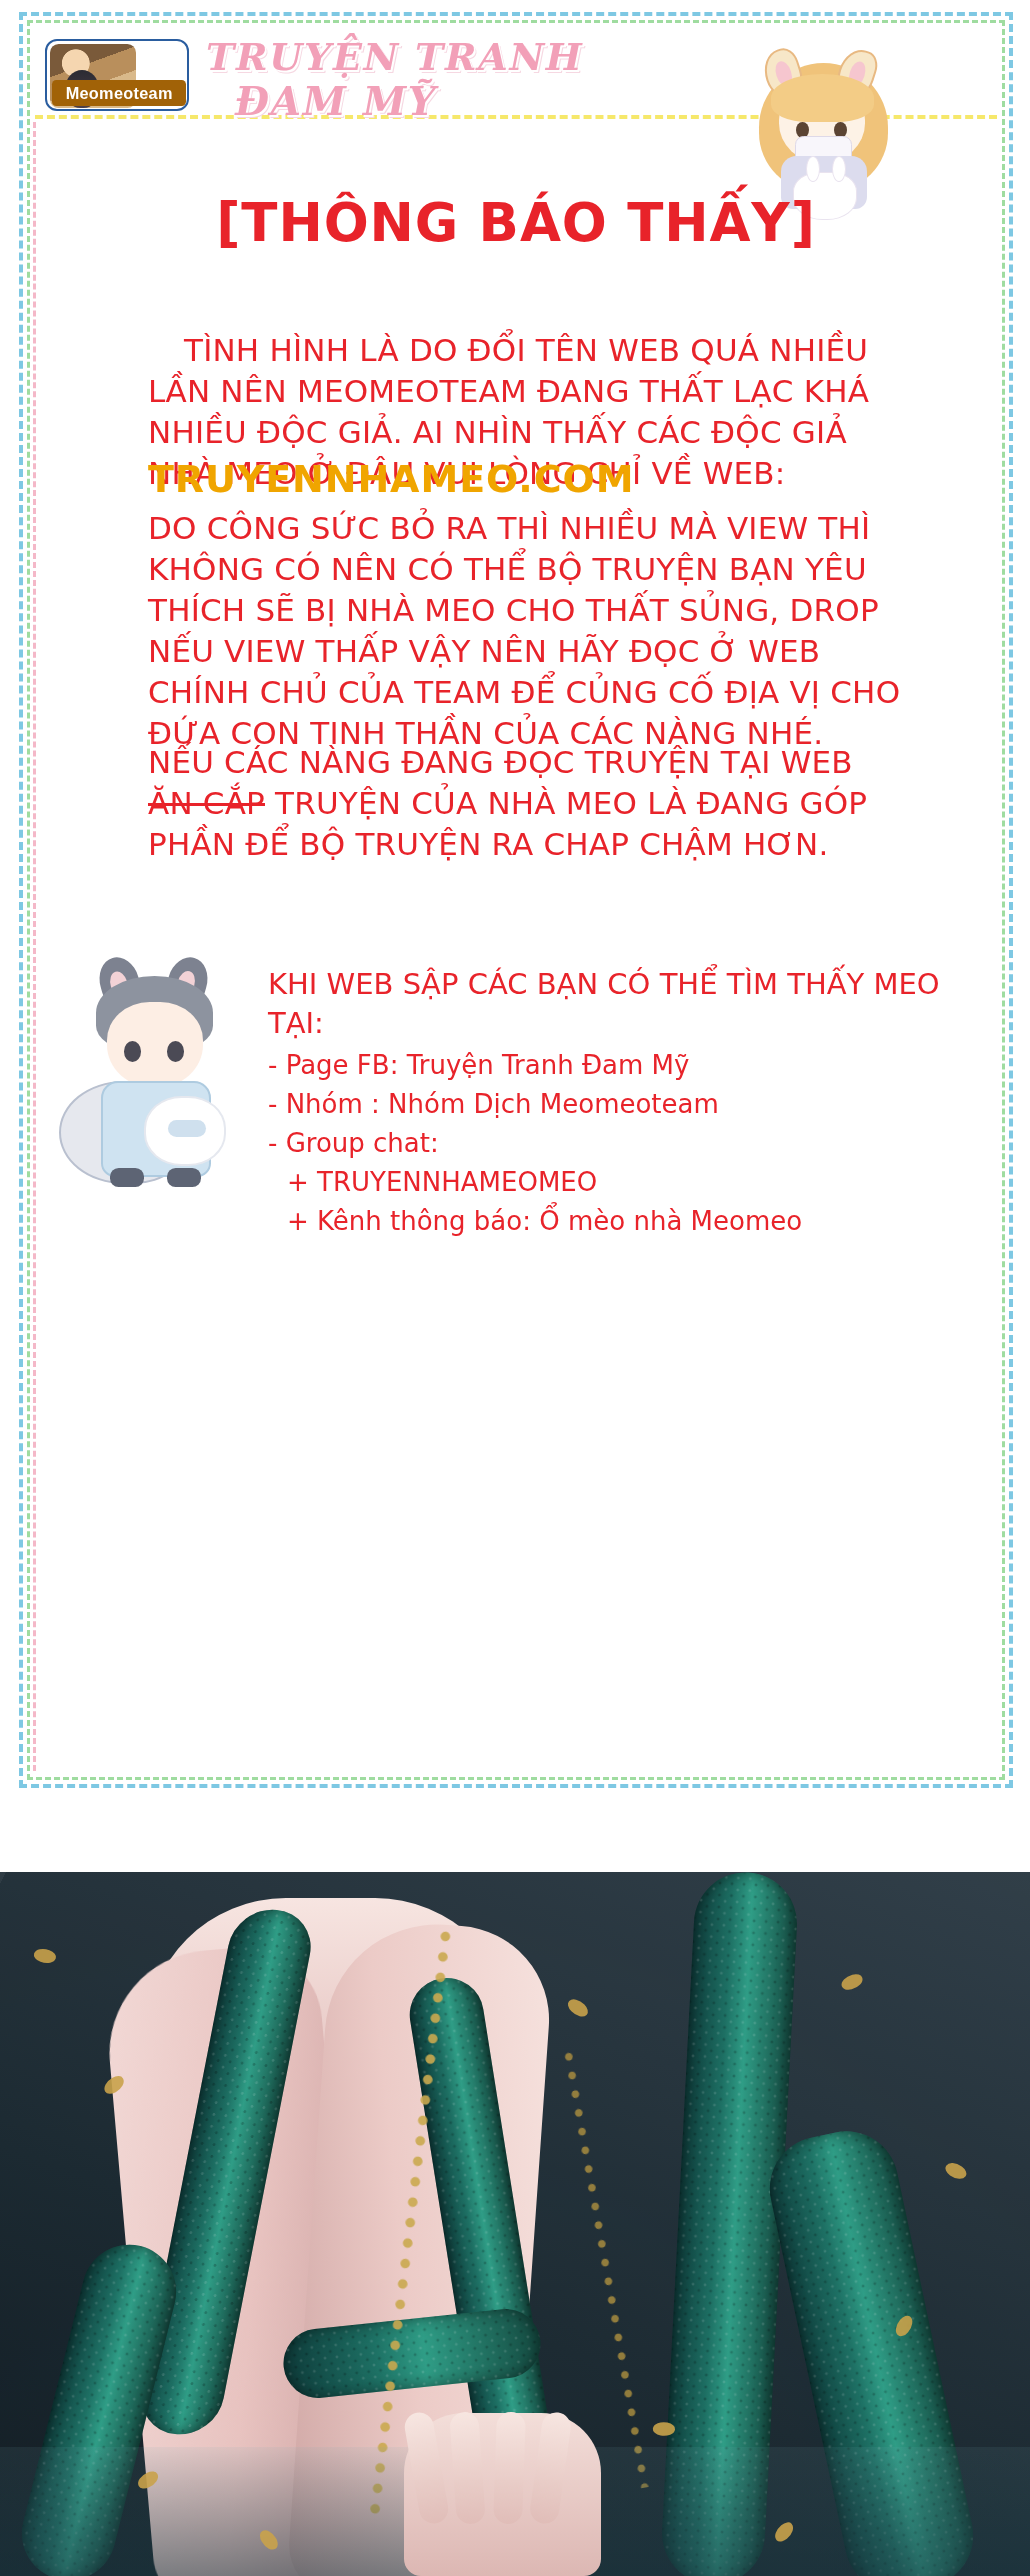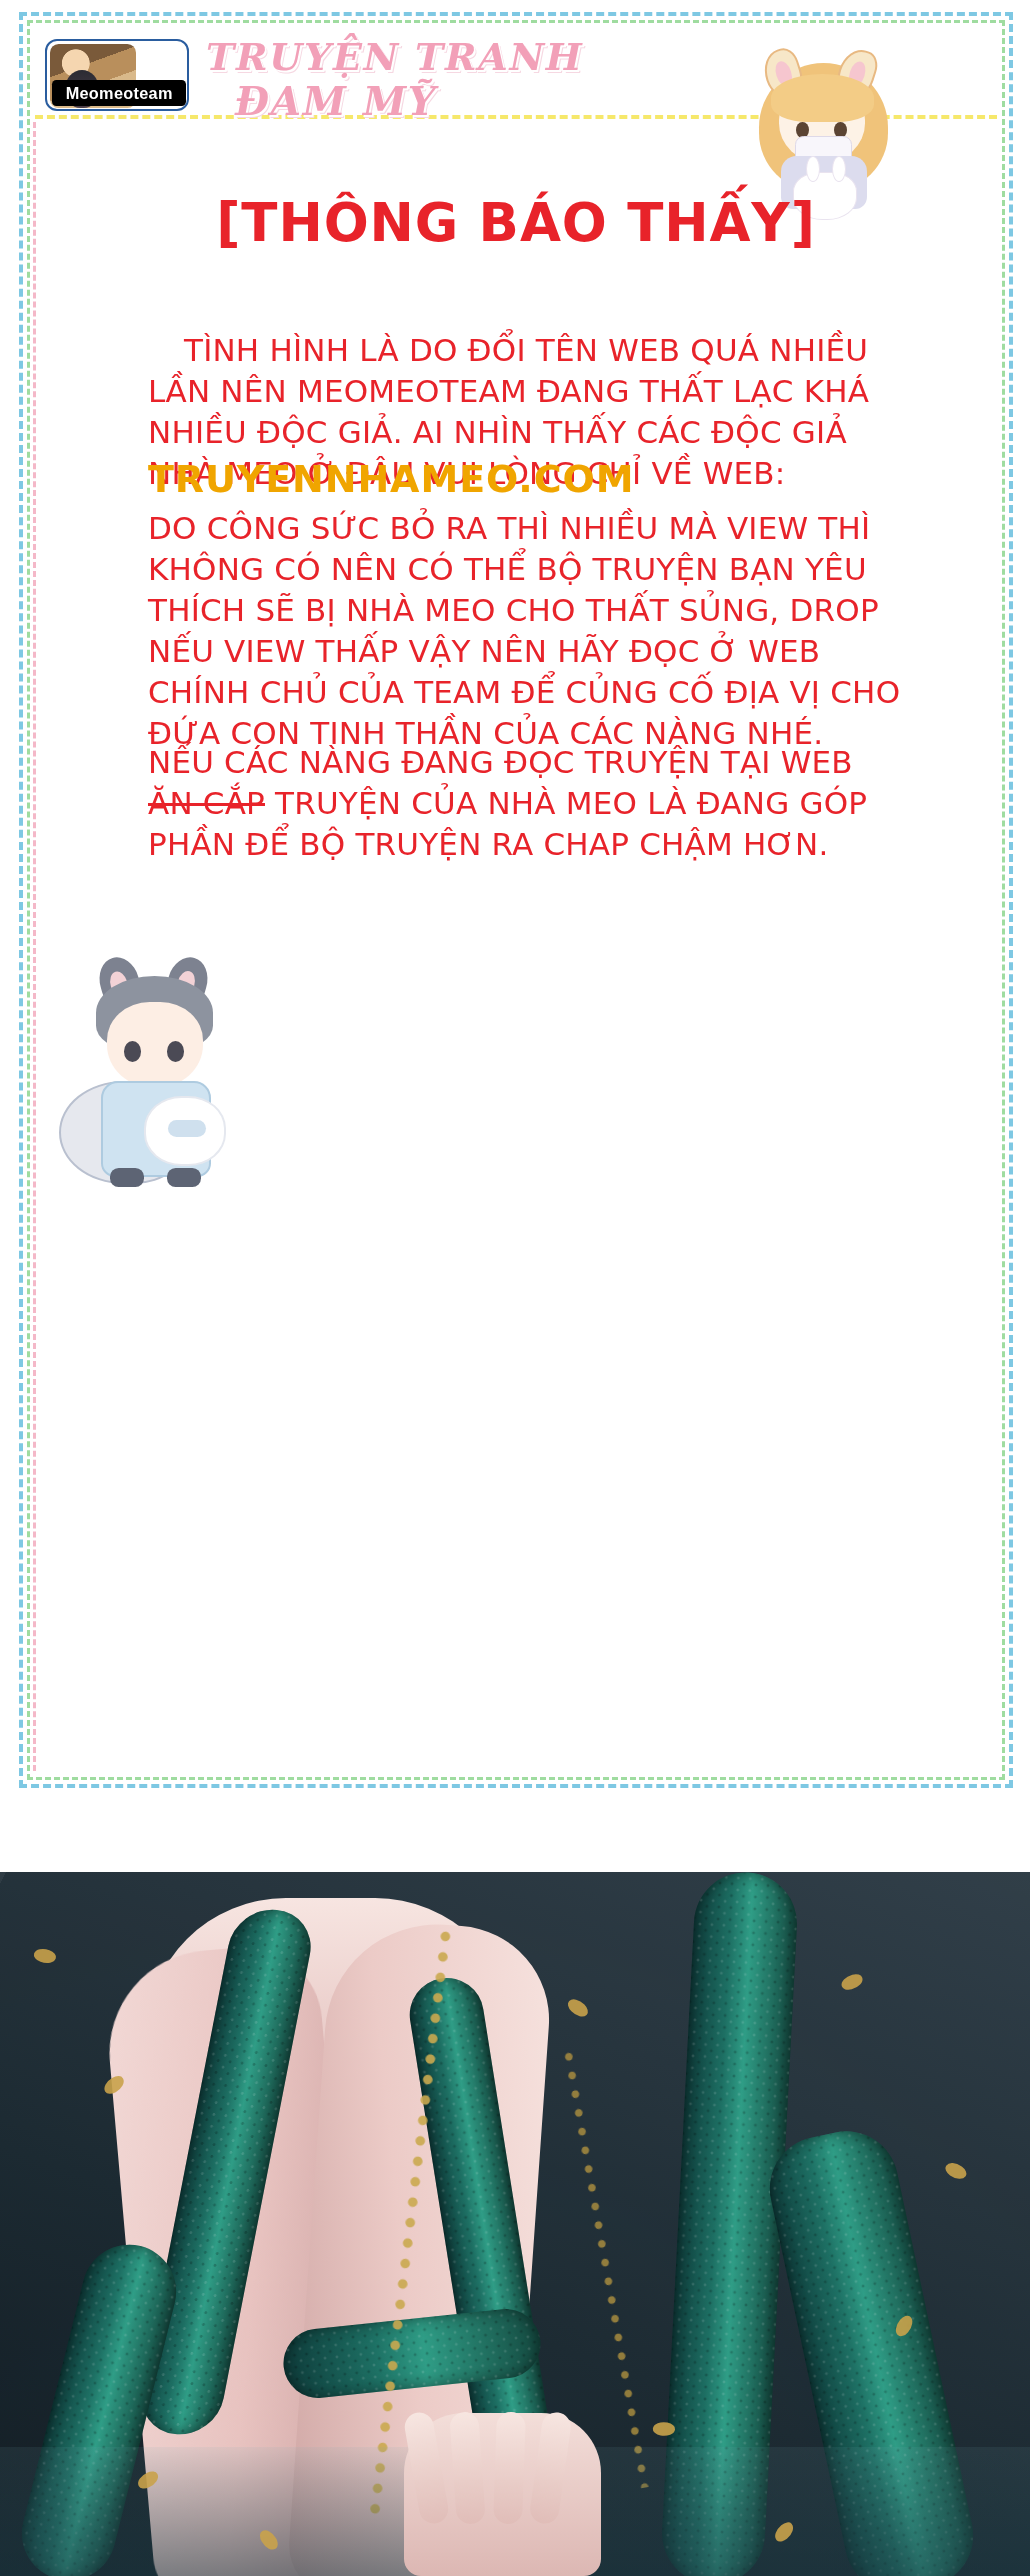--- a/index.html
+++ b/index.html
@@ -88,21 +88,21 @@
     left: 15.5px; top: 26px;
     width: 34px; height: 38px;
     border-radius: 50% 50% 45% 45%;
     background: linear-gradient(180deg, #2b2b33, #4d4049);
   }
   .badge-label {
     position: absolute;
     left: 5.2px; top: 39px;
     width: 134px;
     height: 26px;
-    background: #000000;
+    background: #a16207;
     border-radius: 4.3px;
     color: #fff;
     font-family: "Liberation Sans", sans-serif;
     font-size: 16.3px;
     font-weight: bold;
     letter-spacing: 0.3px;
     display: flex;
     align-items: center;
     justify-content: center;
   }
@@ -510,20 +510,30 @@
       <div class="cb-hair"></div>
       <div class="cb-face"></div>
       <div class="cb-eye-l"></div>
       <div class="cb-eye-r"></div>
       <div class="cb-body"></div>
       <div class="cb-plush"></div>
       <div class="cb-shoe-l"></div>
       <div class="cb-shoe-r"></div>
     </div>
 
+    <div class="contact-block">
+      <div class="contact-head">KHI WEB SẬP CÁC BẠN CÓ THỂ TÌM THẤY MEO TẠI:</div>
+      <ul class="contact-list">
+        <li>- Page FB: Truyện Tranh Đam Mỹ</li>
+        <li>- Nhóm : Nhóm Dịch Meomeoteam</li>
+        <li>- Group chat:</li>
+        <li class="upper ind">+ TRUYENNHAMEOMEO</li>
+        <li class="ind">+ Kênh thông báo: Ổ mèo nhà Meomeo</li>
+      </ul>
+    </div>
 
   </div>
 </div>
 
 <div class="art-panel">
   <div class="art-wall"></div>
 
   <div class="hip"></div>
   <div class="leg-left"></div>
   <div class="leg-right"></div>

